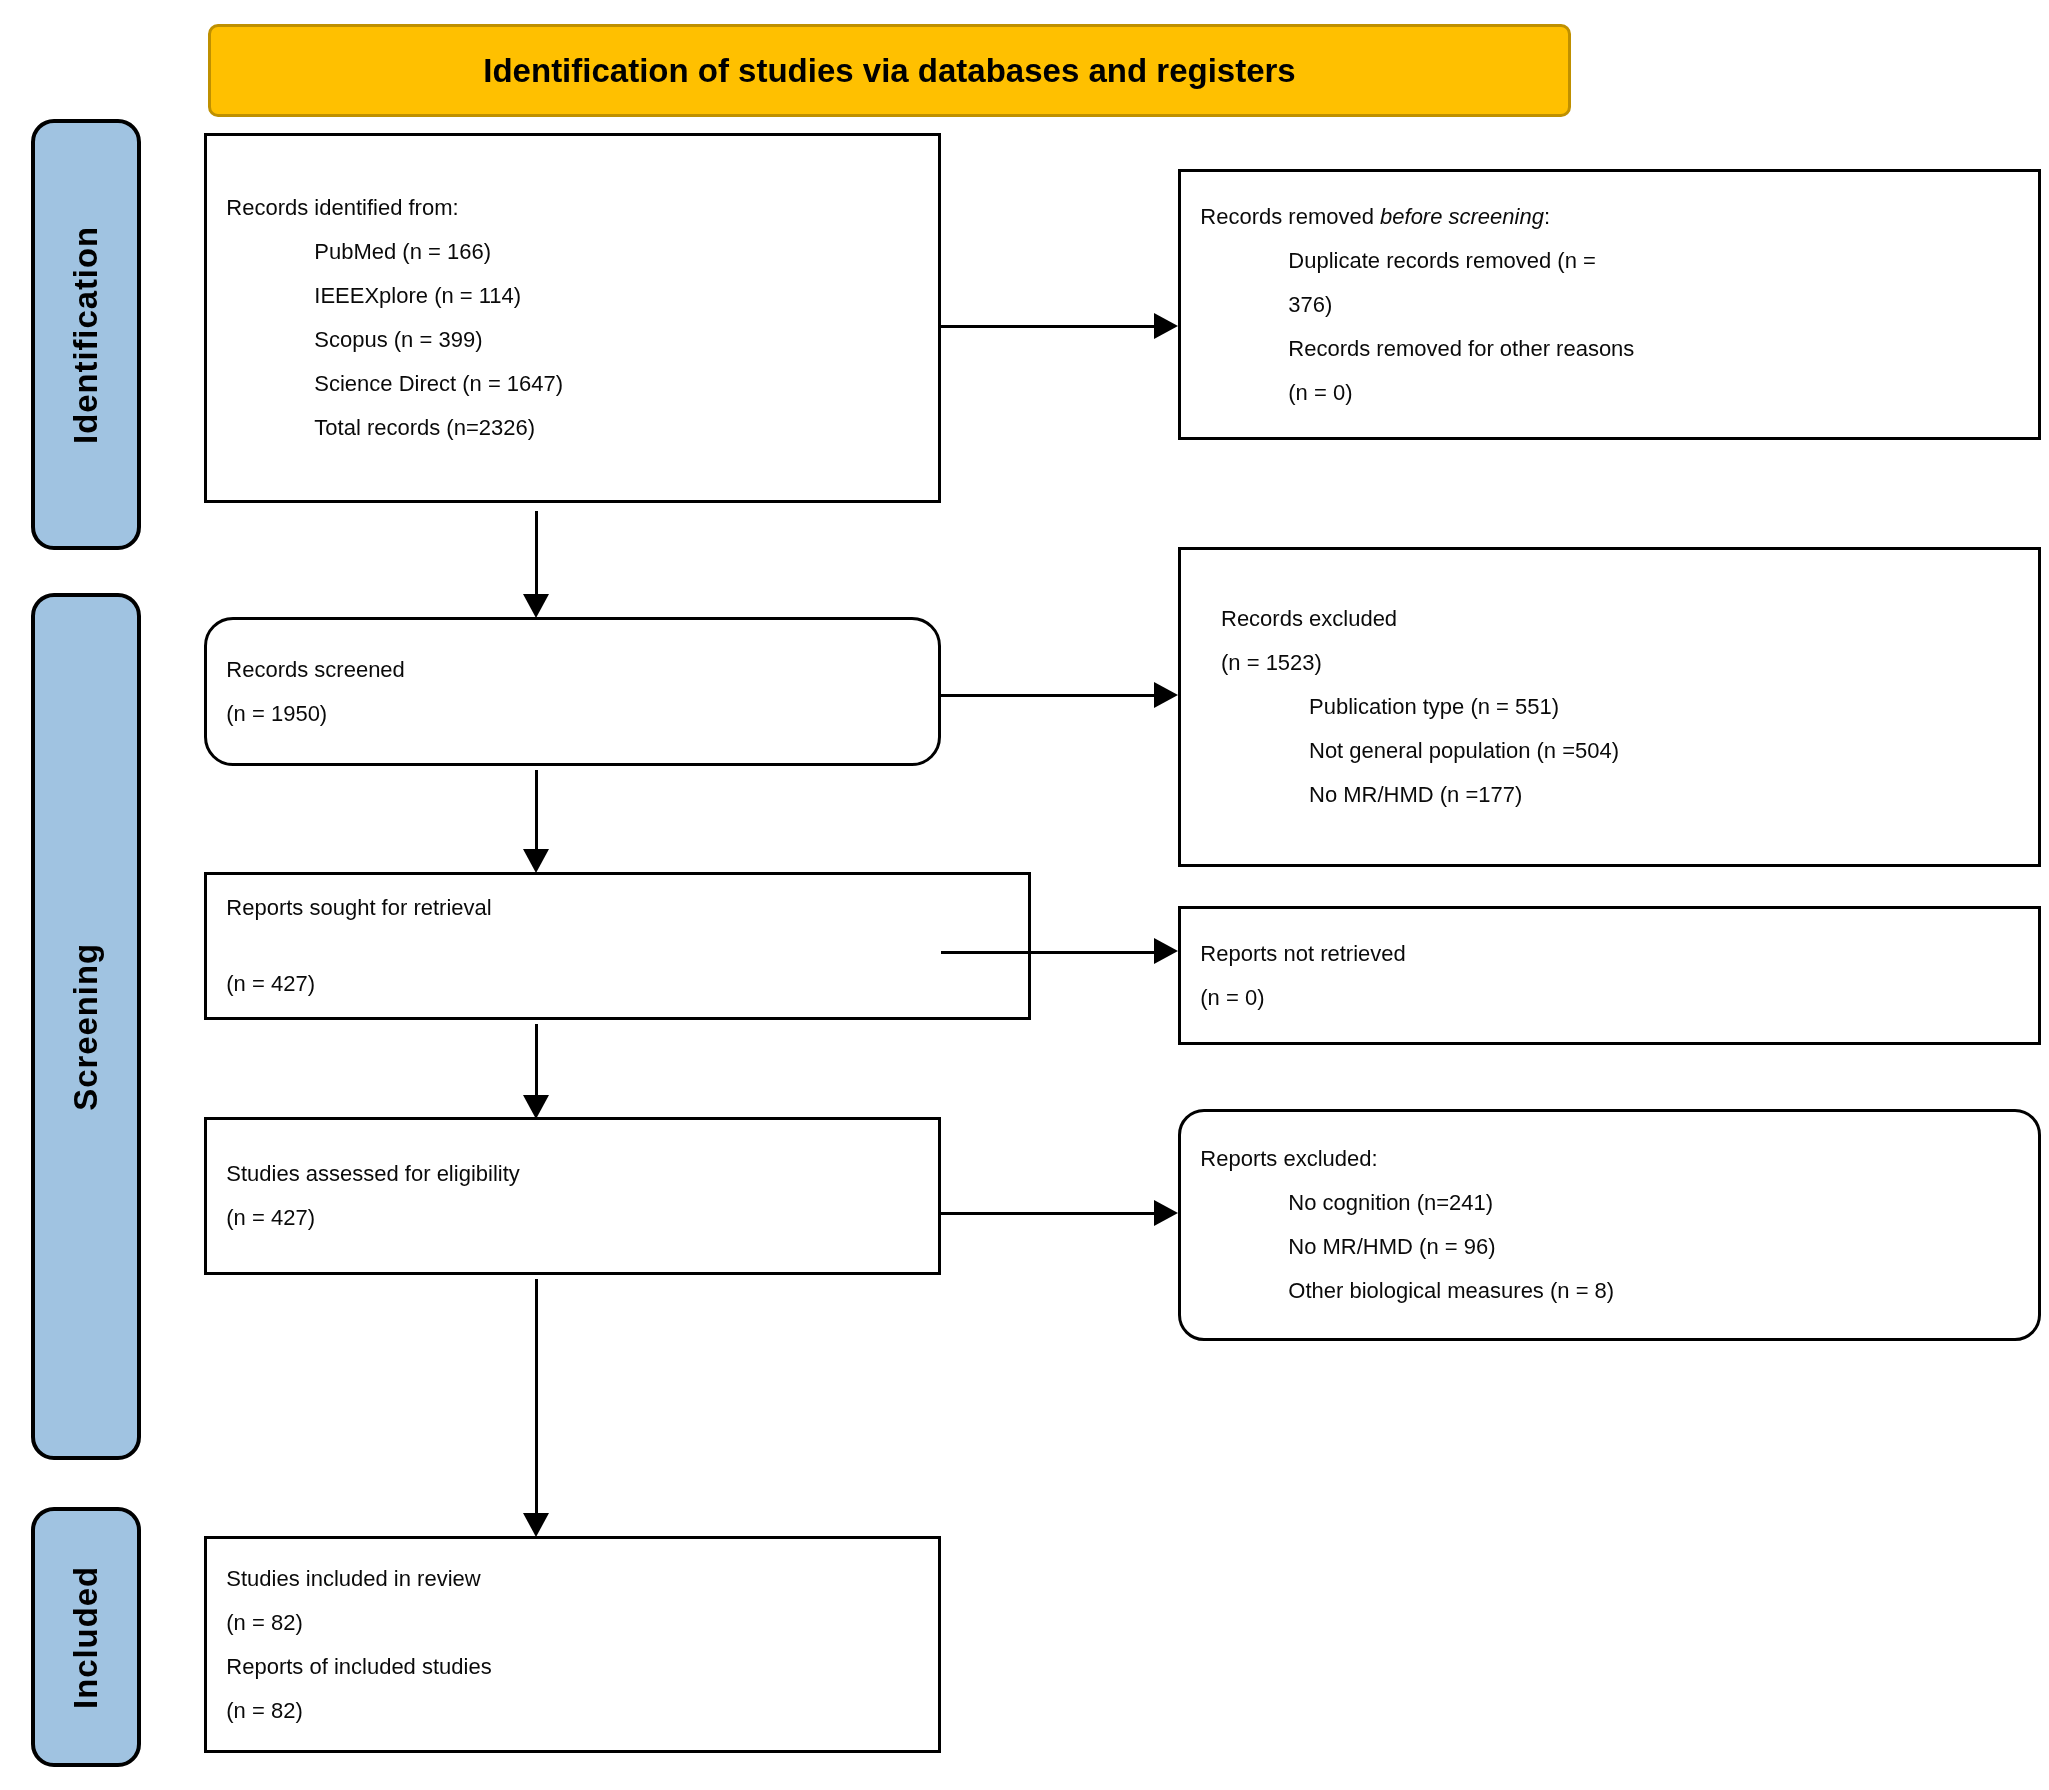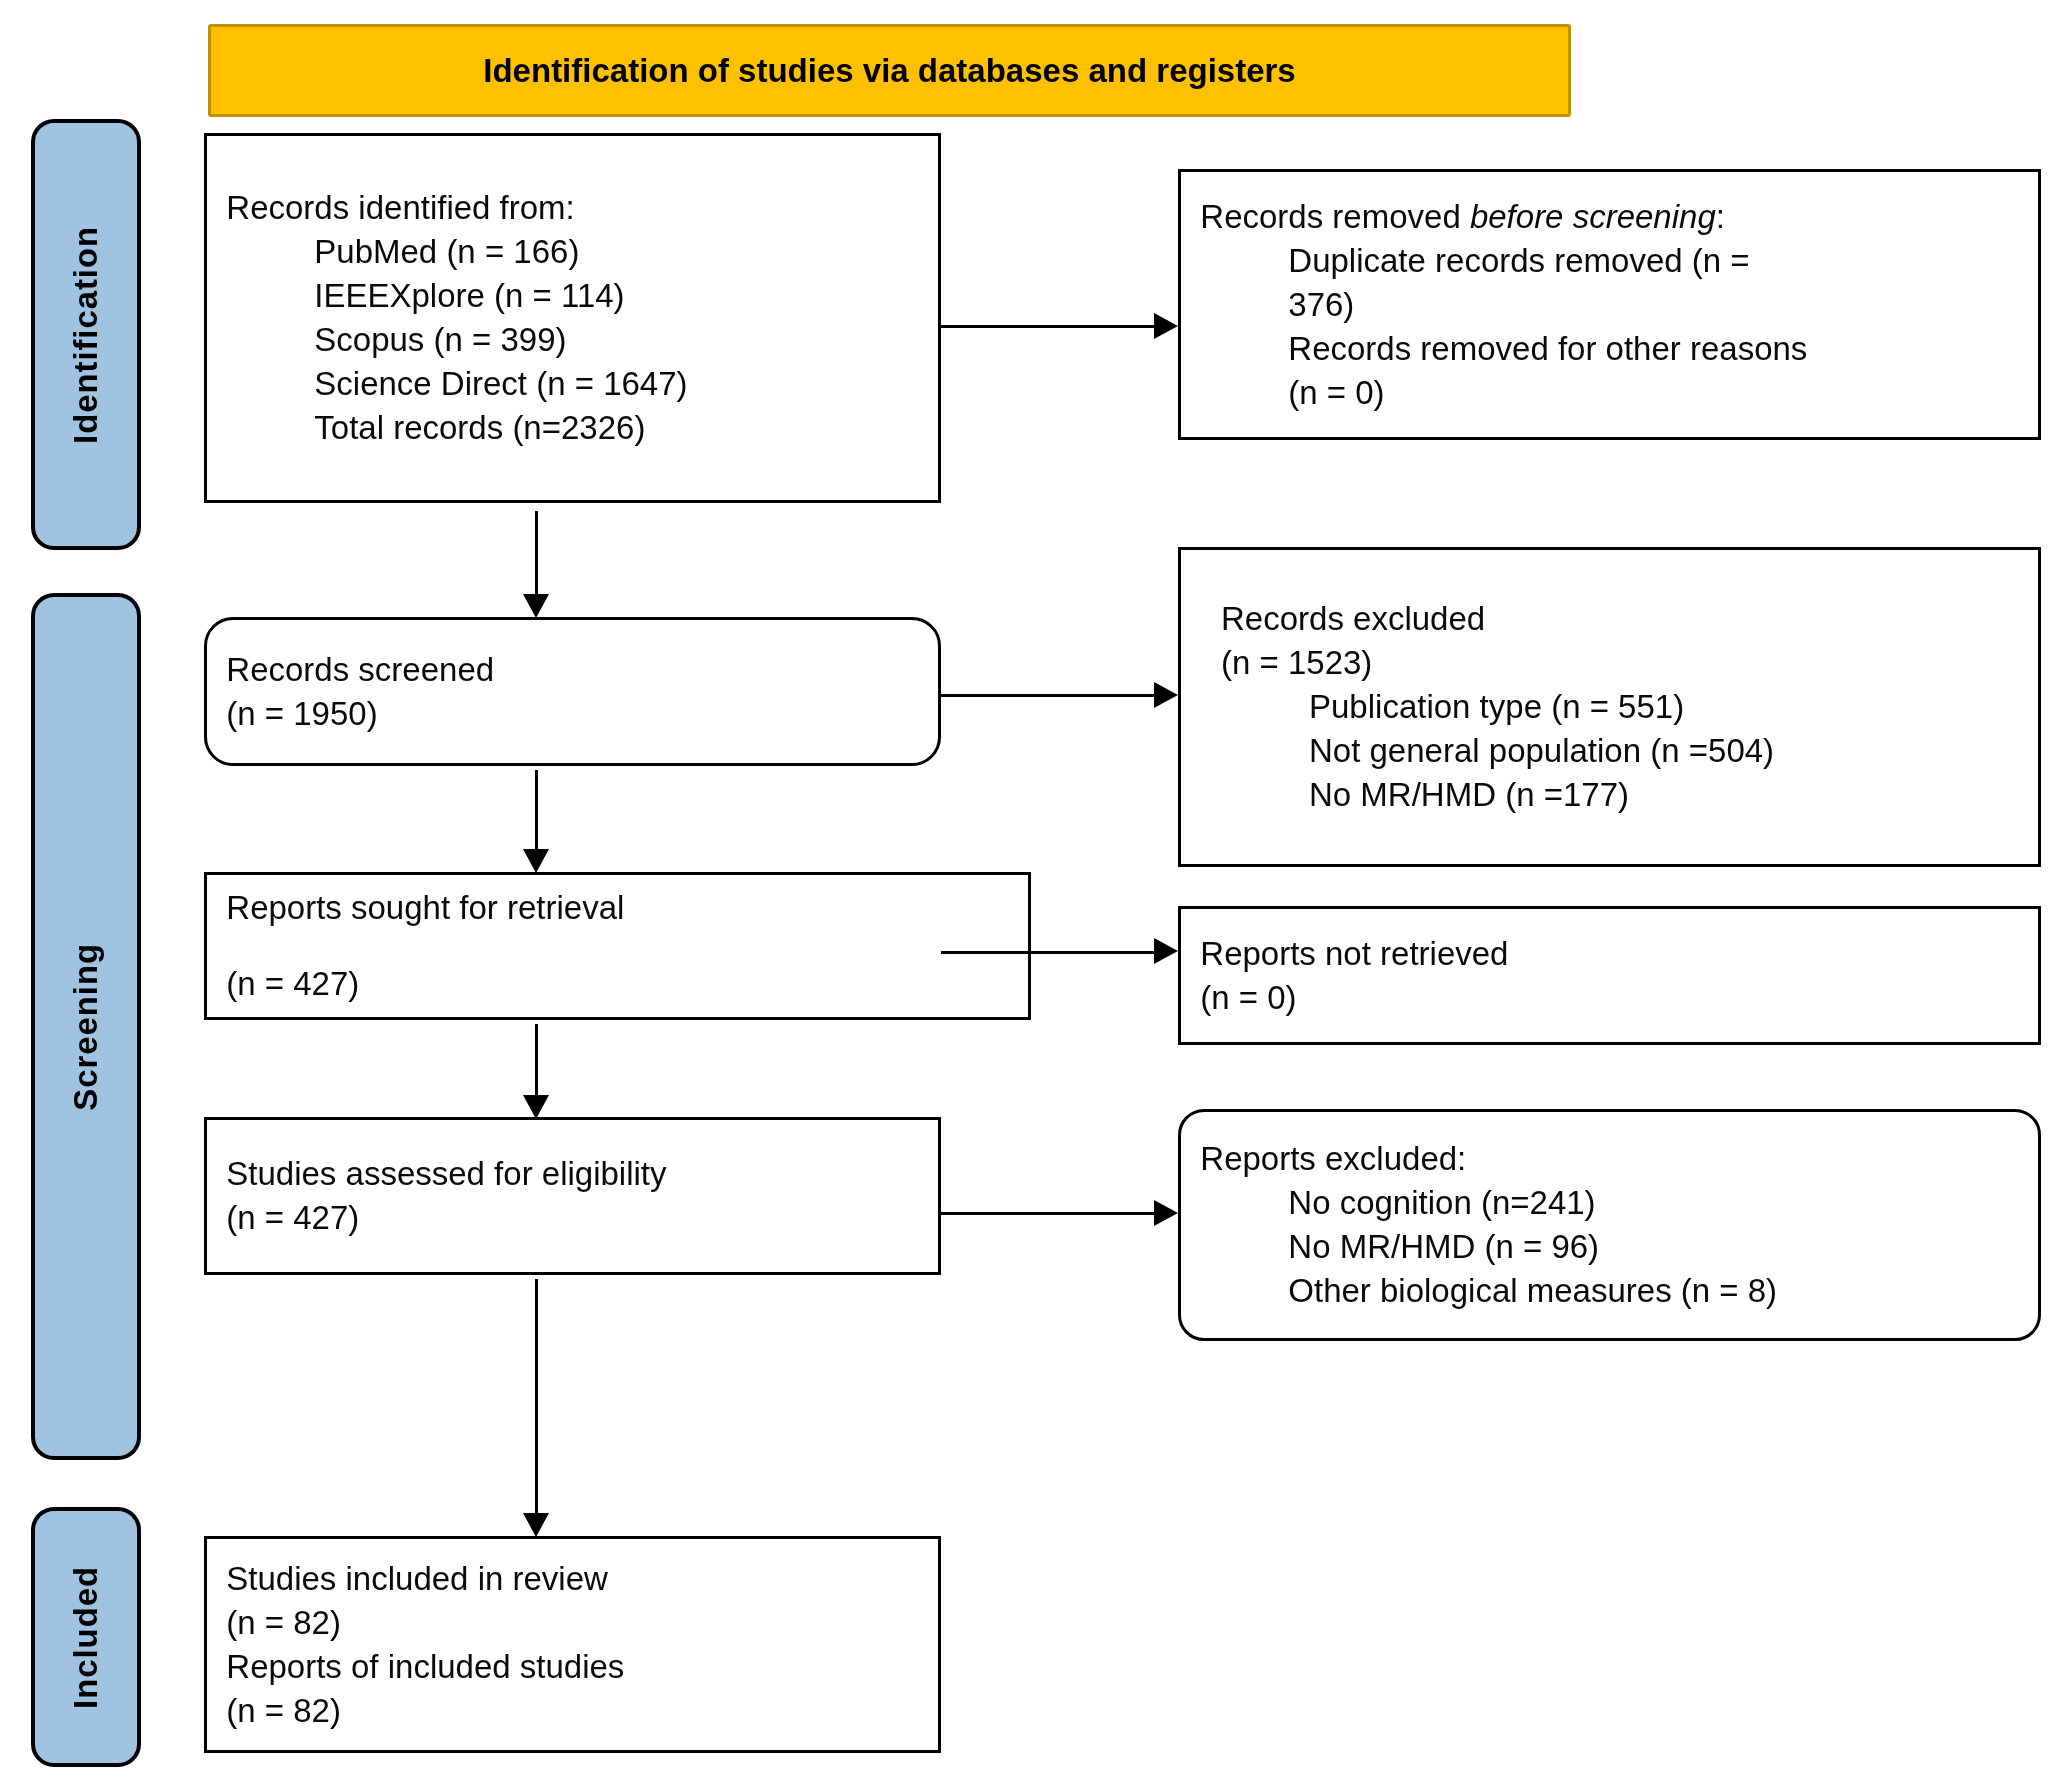--- a/index.html
+++ b/index.html
@@ -14,21 +14,21 @@
     width:2050px;height:1791px;
     background:#ffffff;
     font-family:"Liberation Sans", sans-serif;
     color:#111111;
   }
   
   .banner{
     position:absolute;
     background:var(--banner-fill);
     border:3.5px solid var(--banner-border);
-    border-radius:3px;
+    border-radius:10px;
     display:flex;align-items:center;justify-content:center;
     font-weight:bold;font-size:33px;color:#000;
     box-sizing:border-box;
   }
   
   .stage{
     position:absolute;
     background:var(--stage-fill);
     border:4.4px solid #000;
     border-radius:23px;
@@ -45,21 +45,21 @@
     white-space:nowrap;
   }
   
   .fbox{
     position:absolute;
     background:#ffffff;
     border:3.5px solid #000;
     box-sizing:border-box;
     display:flex;flex-direction:column;justify-content:center;
     padding:12.3px 14px 12.3px 19.3px;
-    font-size:33px;
+    font-size:22px;
     line-height:44px;
     color:#0a0a0a;
   }
   .ln{white-space:nowrap;}
   .ind{padding-left:88px;}
   .it{font-style:italic;}
   
   .vline{position:absolute;width:2.6px;background:var(--line-color);}
   .hline{position:absolute;height:2.6px;background:var(--line-color);}
   .head-down{

